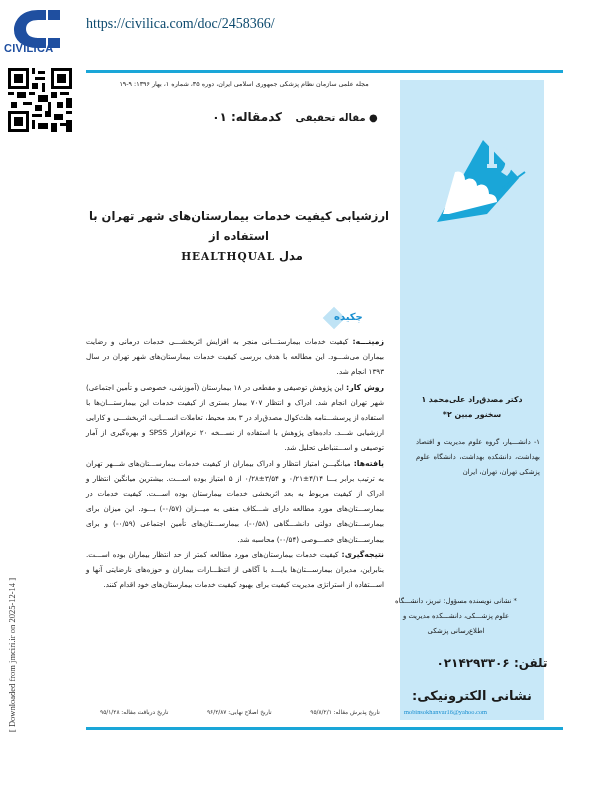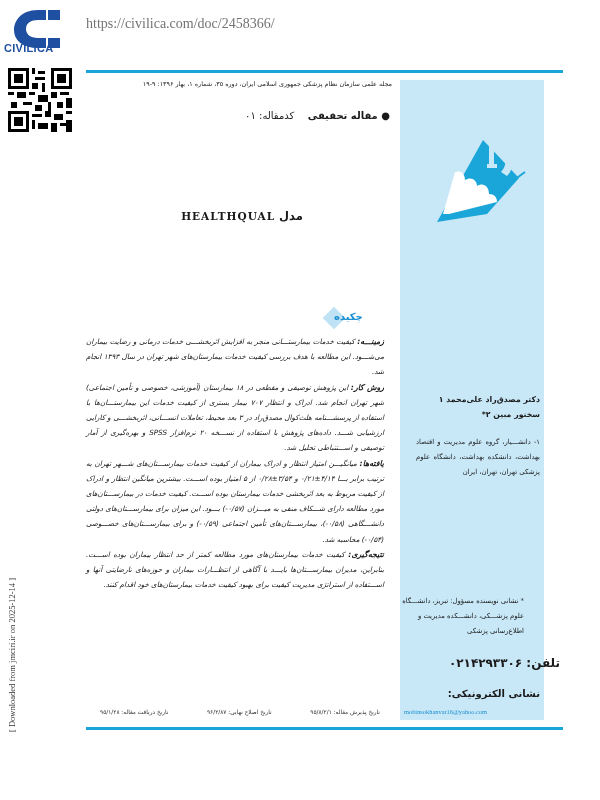--- a/index.html
+++ b/index.html
@@ -2,47 +2,47 @@
 <html><head>
   <meta charset="utf-8">
   <style>
     html, body { margin: 0; padding: 0; }
     body {
       width: 600px; height: 800px; background: #ffffff; position: relative; overflow: hidden;
       font-family: "DejaVu Sans", sans-serif; color: #1a1a1a;
     }
     .logo { position: absolute; left: 6px; top: 8px; width: 64px; height: 50px; }
     .logo-text { position: absolute; left: 4px; top: 42px; font-family: "Liberation Sans", sans-serif; font-weight: bold; color: #1f4fa0; font-size: 11px; letter-spacing: 0.3px; }
-    .url { position: absolute; left: 86px; top: 16px; font-family: "Liberation Serif", serif; font-size: 14px; color: #737373; }
+    .url { position: absolute; left: 86px; top: 16px; font-family: "Liberation Serif", serif; font-size: 14px; color: #0c4a6e; }
     .qr { position: absolute; left: 8px; top: 68px; width: 64px; height: 64px; }
     .side-note { position: absolute; left: 2px; top: 540px; width: 20px; height: 230px; }
     .side-note span { position: absolute; left: 50%; top: 50%; transform: translate(-50%,-50%) rotate(-90deg); white-space: nowrap; font-family: "Liberation Serif", serif; font-size: 8.5px; color: #333; }
     .top-rule { position: absolute; left: 86px; top: 70px; width: 477px; height: 3px; background: #1aa6d8; }
     .bottom-rule { position: absolute; left: 86px; top: 727px; width: 477px; height: 3px; background: #1aa6d8; }
     .panel { position: absolute; left: 400px; top: 80px; width: 144px; height: 640px; background: #c8e8f8; }
     .emblem { position: absolute; left: 425px; top: 110px; width: 110px; height: 120px; }
-    .rtl { direction: rtl; text-align: right; }
+    .rtl { direction: rtl; text-align: center; }
     .journal { position: absolute; left: 96px; top: 80px; width: 296px; font-size: 6.4px; color: #222; }
     .article-type { position: absolute; left: 200px; top: 110px; width: 190px; font-size: 10px; font-weight: bold; }
-    .article-type .code { font-size: 10px; font-weight: normal; margin-right: 10px; }
+    .article-type .code { font-size: 12px; font-weight: bold; margin-right: 10px; }
     .title { position: absolute; left: 86px; top: 206px; width: 306px; text-align: center; direction: rtl; font-size: 11.5px; font-weight: bold; line-height: 20px; }
     .title .latin { font-family: "DejaVu Serif", serif; letter-spacing: 1px; font-size: 10.5px; margin-left: 6px; }
     .abstract-badge { position: absolute; left: 320px; top: 308px; width: 62px; height: 22px; }
     .abstract-badge .diamond { position: absolute; left: 6px; top: 2px; width: 16px; height: 16px; background: #bfe3f5; transform: rotate(45deg); }
     .abstract-badge .label { position: absolute; left: 14px; top: 3px; font-size: 10px; color: #1a8fd0; font-weight: bold; }
-    .abstract { position: absolute; left: 86px; top: 334px; width: 298px; font-size: 7.2px; line-height: 15.2px; text-align: justify; text-align-last: right; font-style: italic; }
+    .abstract { position: absolute; left: 86px; top: 334px; width: 298px; font-size: 7.2px; line-height: 15.2px; text-align: justify; text-align-last: right; }
     .abstract p { margin: 0; }
     .abstract b { font-weight: bold; font-size: 7.8px; }
     .dates { position: absolute; left: 100px; top: 709px; width: 280px; display: flex; flex-direction: row-reverse; justify-content: space-between; font-size: 5.8px; color: #333; }
     .authors { position: absolute; left: 404px; top: 392px; width: 136px; font-size: 7.8px; font-weight: bold; line-height: 15px; }
     .affil { position: absolute; left: 404px; top: 435px; width: 136px; font-size: 6.8px; line-height: 15px; text-align: justify; text-align-last: right; }
     .affil p { margin: 0 0 4px 12px; }
     .corr { position: absolute; left: 388px; top: 594px; width: 136px; font-size: 6.8px; line-height: 15px; }
     .phone { position: absolute; left: 424px; top: 656px; width: 136px; font-size: 12px; font-weight: bold; }
-    .email-label { position: absolute; left: 404px; top: 688px; width: 136px; font-size: 10px; font-weight: bold; }
+    .email-label { position: absolute; left: 404px; top: 688px; width: 136px; font-size: 13px; font-weight: bold; }
     .email { position: absolute; left: 404px; top: 708px; font-family: "Liberation Serif", serif; font-size: 6.4px; color: #1a8fd0; }
   </style>
 </head>
 <body>
 
 <svg class="logo" viewBox="0 0 64 50">
   <path d="M32 2 C14 2 8 14 8 22 C8 32 16 40 32 40 L40 40 L40 30 L32 30 C24 30 20 26 20 21 C20 15 25 12 32 12 L40 12 L40 2 Z" fill="#1f4fa0"></path>
   <rect x="42" y="2" width="12" height="10" fill="#1f4fa0"></rect>
   <rect x="42" y="30" width="12" height="10" fill="#1f4fa0"></rect>
 </svg>
@@ -106,20 +106,21 @@
   <polyline points="78,78 100,62" stroke="#1aa6d8" stroke-width="2" fill="none"></polyline>
 </svg>
 
 <div class="journal rtl">مجله علمی سازمان نظام پزشکی جمهوری اسلامی ایران، دوره ۳۵، شماره ۱، بهار ۱۳۹۶: ۹-۱۹</div>
 <div class="article-type rtl">
   <span>● مقاله تحقیقی</span>
   <span class="code">کدمقاله: ۰۱</span>
 </div>
 
 <div class="title">
+  <div>ارزشیابی کیفیت خدمات بیمارستان‌های شهر تهران با استفاده از</div>
   <div><span>مدل</span> <span class="latin">HEALTHQUAL</span></div>
 </div>
 
 <div class="abstract-badge">
   <div class="diamond"></div>
   <div class="label">چکیده</div>
 </div>
 
 <div class="abstract rtl">
   <p><b>زمینـــه:</b><span> کیفیت خدمات بیمارستـــانی منجر به افزایش اثربخشـــی خدمات درمانی و رضایت بیماران می‌شـــود. این مطالعه با هدف بررسی کیفیت خدمات بیمارستان‌های شهر تهران در سال ۱۳۹۳ انجام شد.</span></p>

